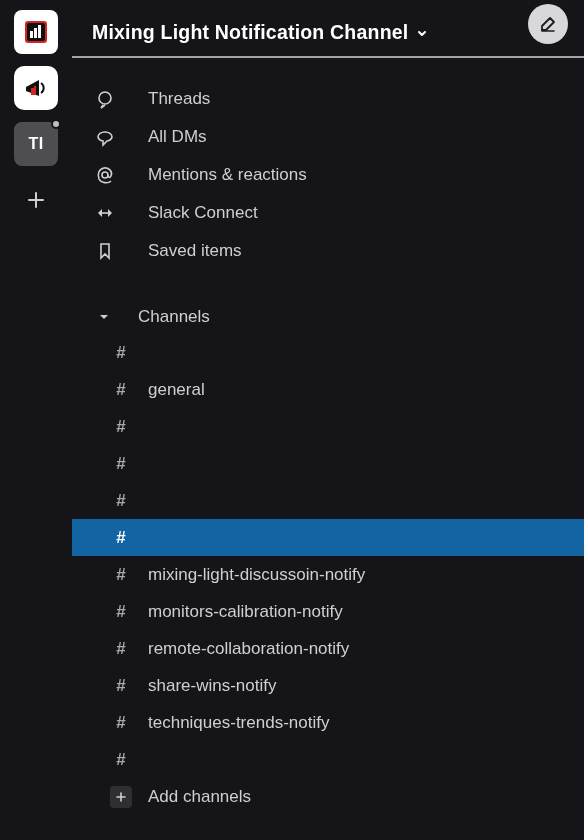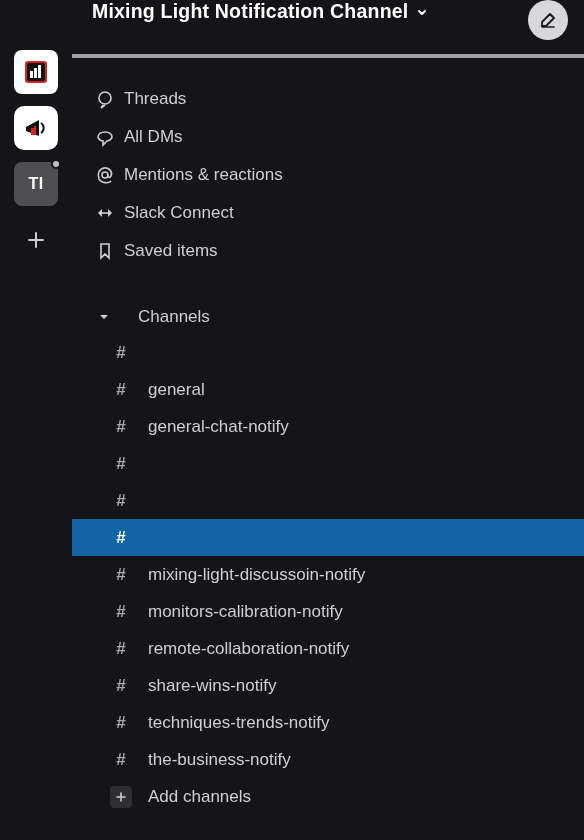--- a/index.html
+++ b/index.html
@@ -11,23 +11,22 @@
     color: #cfcfd2;
     overflow: hidden;
     display: flex;
   }
   .ws-rail {
     width: 72px;
     background: #151519;
     display: flex;
     flex-direction: column;
     align-items: center;
-    padding-top: 18px;
+    padding-top: 10px;
     gap: 12px;
-    margin-top: 32px;
   }
   .ws-icon {
     width: 44px;
     height: 44px;
     border-radius: 8px;
     display: flex;
     align-items: center;
     justify-content: center;
     cursor: pointer;
     position: relative;
@@ -54,23 +53,23 @@
   }
   .main {
     flex: 1;
     display: flex;
     flex-direction: column;
     min-width: 0;
   }
   .header {
     height: 58px;
     display: flex;
-    align-items: flex-start;
-    padding: 0 16px 0 20px;
-    border-bottom: 4px solid #a3a3a3;
+    align-items: flex-end;
+    padding: 0 16px 12px 20px;
+    border-bottom: 2px solid #a3a3a3;
   }
   .ws-title {
     flex: 1;
     display: flex;
     align-items: center;
     gap: 8px;
     color: #fff;
     font-weight: 800;
     font-size: 19.5px;
     letter-spacing: 0.2px;
@@ -90,21 +89,21 @@
     cursor: pointer;
     flex-shrink: 0;
   }
   .compose-btn svg { stroke: #1b1b1e; }
   .nav {
     padding: 22px 0 0 0;
   }
   .nav-item {
     display: flex;
     align-items: center;
-    gap: 8px;
+    gap: 32px;
     height: 38px;
     padding-left: 22px;
     color: #cfcfd2;
     cursor: pointer;
     font-size: 17px;
   }
   .nav-item .ic {
     width: 22px;
     display: flex;
     align-items: center;
@@ -268,21 +267,20 @@
       <div id="channel-list">
           <div class="channel">
             <span class="hash">#</span>
           </div>
           <div class="channel">
             <span class="hash">#</span>
             <span>general</span>
           </div>
           <div class="channel">
             <span class="hash">#</span>
-            <span>general-chat-notify</span>
           </div>
           <div class="channel">
             <span class="hash">#</span>
           </div>
           <div class="channel">
             <span class="hash">#</span>
           </div>
           <div class="channel active">
             <span class="hash">#</span>
           </div>
@@ -301,21 +299,20 @@
           <div class="channel">
             <span class="hash">#</span>
             <span>share-wins-notify</span>
           </div>
           <div class="channel">
             <span class="hash">#</span>
             <span>techniques-trends-notify</span>
           </div>
           <div class="channel">
             <span class="hash">#</span>
-            <span>the-business-notify</span>
           </div>
         </div>
       <div class="channel add-channel">
         <span class="plus-box">
           <svg width="12" height="12" viewBox="0 0 12 12">
               <path d="M6 2 V10 M2 6 H10" stroke="#cfcfd2" stroke-width="1.6" stroke-linecap="round"></path>
             </svg>
         </span>
         <span>Add channels</span>
       </div>

